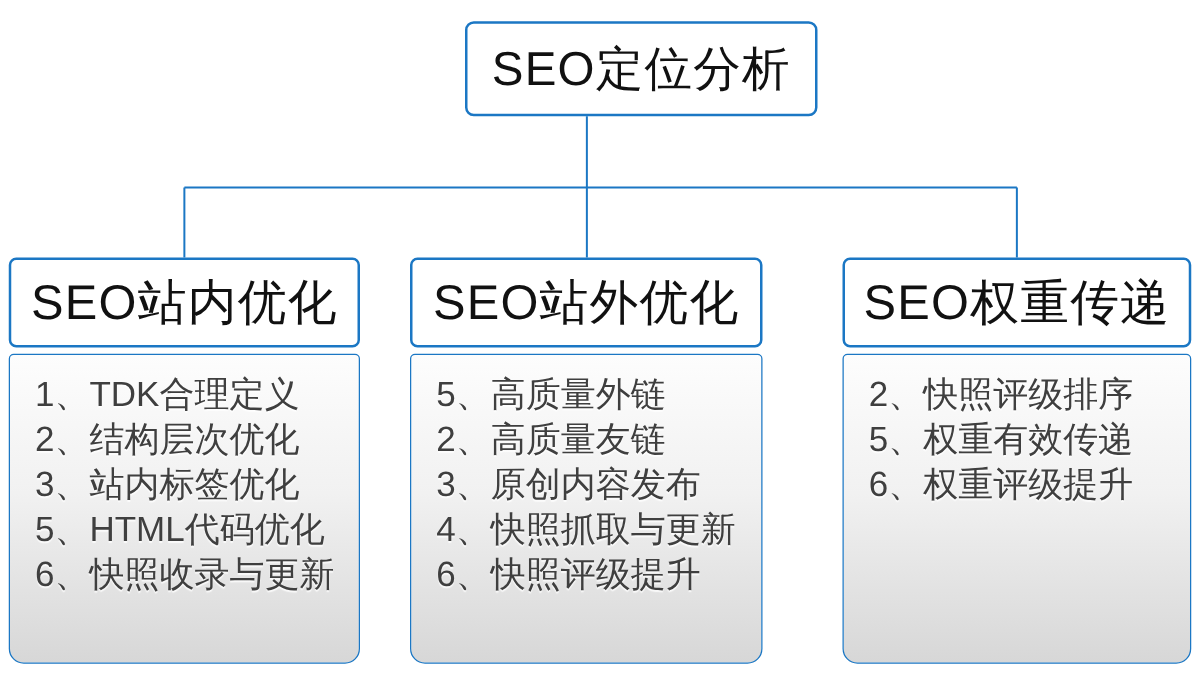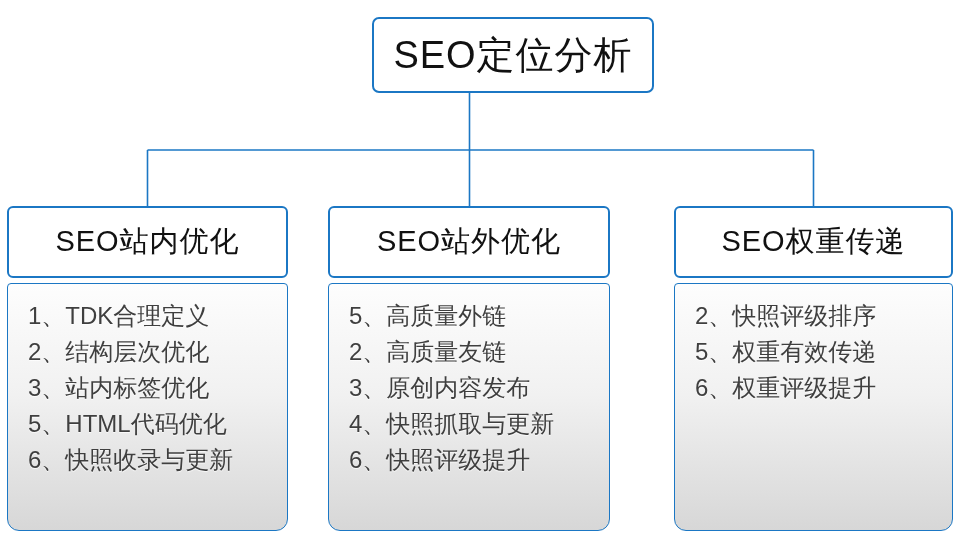--- a/index.html
+++ b/index.html
@@ -46,39 +46,39 @@
   .head-box {
     position: absolute;
     left: 0; top: 0;
     width: 100%; height: 72px;
     background: #ffffff;
     border: 2px solid #1b77c4;
     border-radius: 6px;
     display: flex;
     align-items: center;
     justify-content: center;
-    font-size: 29px;
+    font-size: 39px;
     color: #111111;
     letter-spacing: 1px;
     white-space: nowrap;
   }
 
   .list-box {
     position: absolute;
     left: 0; top: 77px;
     width: 100%; height: 248px;
     background: linear-gradient(180deg, #fdfdfd 0%, #f1f1f1 45%, #d7d7d7 100%);
     border: 1.5px solid #1b77c4;
     border-radius: 4px 4px 12px 12px;
     padding: 14px 8px 0 20px;
     overflow: hidden;
   }
 
   .list-item {
-    font-size: 24px;
+    font-size: 28px;
     line-height: 36px;
     color: #3f3f3f;
     text-shadow: 0 1px 1px rgba(255,255,255,0.85);
     white-space: nowrap;
   }
 </style>
 </head>
 <body>
 
 <div class="canvas">

